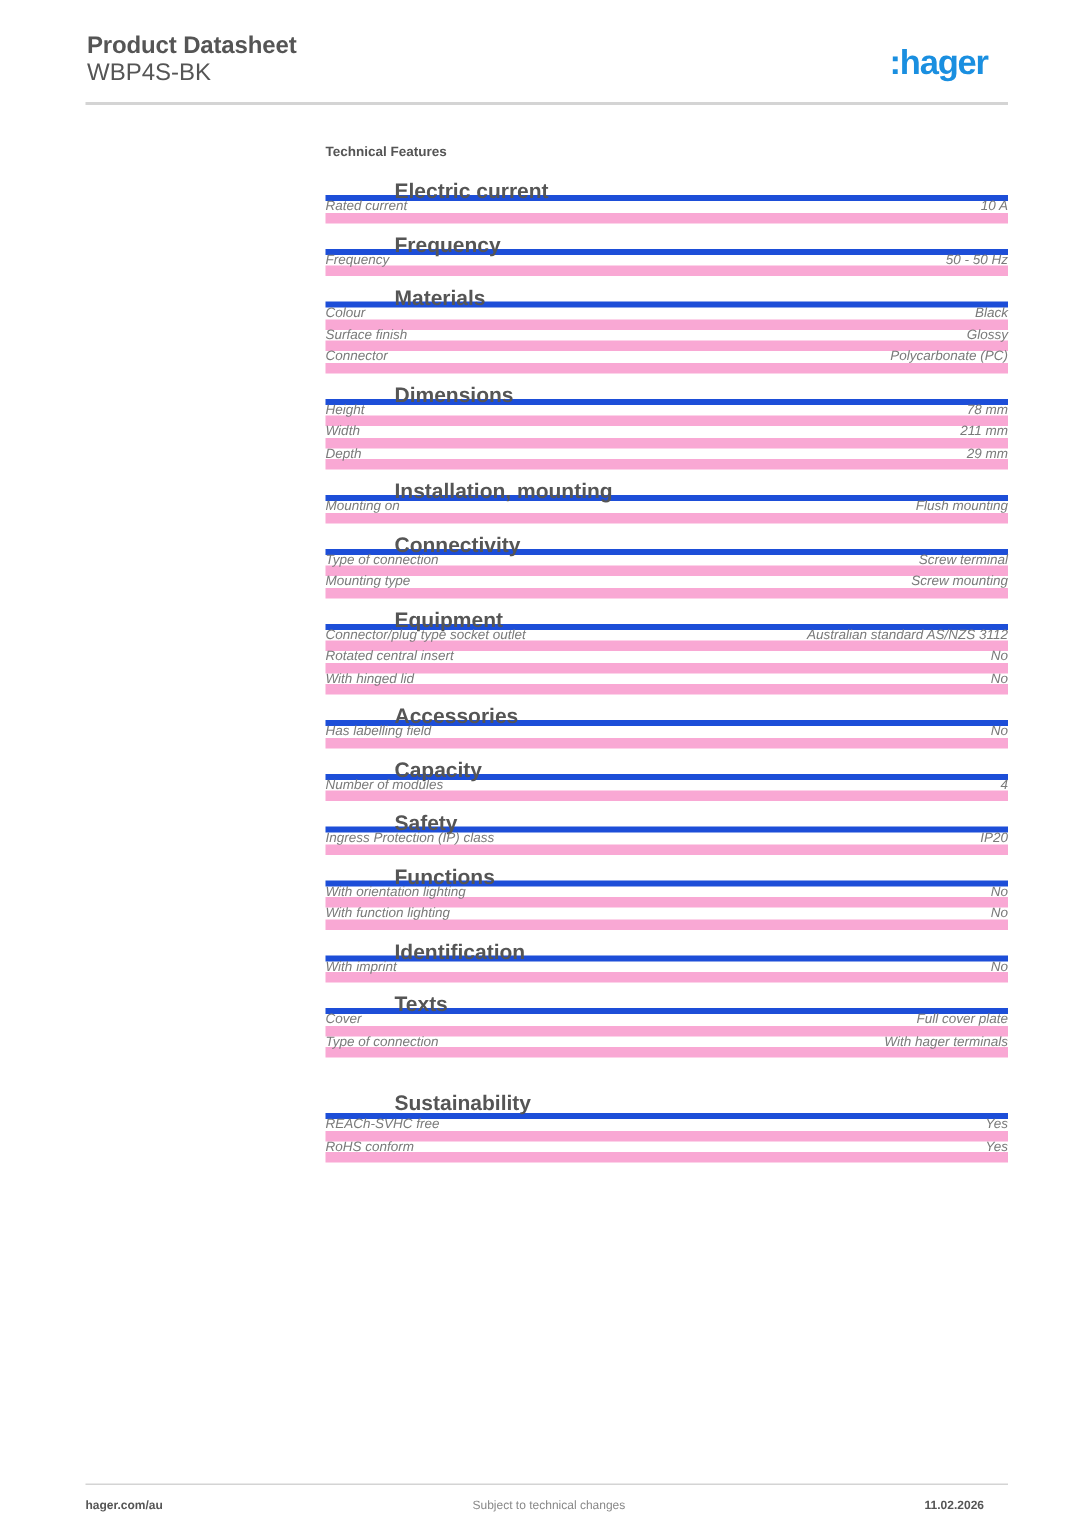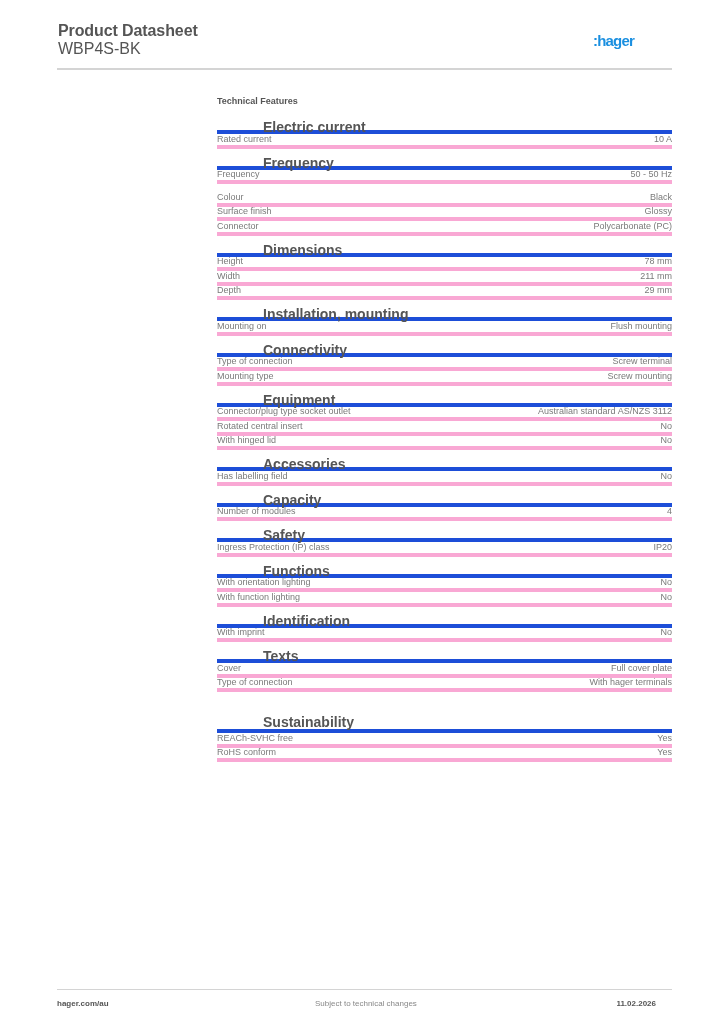--- a/index.html
+++ b/index.html
@@ -31,21 +31,21 @@
     }
     .doc-subtitle {
       font-size: 16px;
       color: #555;
       line-height: 18px;
     }
     .logo {
       position: absolute;
       left: 593px;
       top: 28px;
-      font-size: 15px;
+      font-size: 23px;
       font-weight: bold;
       color: #1a8fe0;
       letter-spacing: -0.8px;
       line-height: 26px;
     }
     .header-rule {
       position: absolute;
       left: 57px;
       top: 68px;
       width: 615px;
@@ -80,21 +80,22 @@
       padding-left: 46px;
     }
     .row {
       display: flex;
       justify-content: space-between;
       align-items: center;
       font-size: 9px;
       color: #7a7a7a;
       height: 14.5px;
       line-height: 13px;
-      border-bottom: 4px solid #f9a8d4;
+      border-bottom: 7px solid #f9a8d4;
+      font-style: italic;
     }
     .row .label { text-align: left; }
     .row .value { text-align: right; }
     .footer-rule {
       position: absolute;
       left: 57px;
       top: 989px;
       width: 615px;
       height: 1px;
       background: #d4d4d4;
@@ -154,20 +155,21 @@
 
     <div class="group">
       <div class="group-title">Frequency</div>
       <div class="row">
         <span class="label">Frequency</span>
         <span class="value">50 - 50 Hz</span>
       </div>
     </div>
 
     <div class="group">
+      <div class="group-title">Materials</div>
       <div class="row">
         <span class="label">Colour</span>
         <span class="value">Black</span>
       </div>
       <div class="row">
         <span class="label">Surface finish</span>
         <span class="value">Glossy</span>
       </div>
       <div class="row">
         <span class="label">Connector</span>

